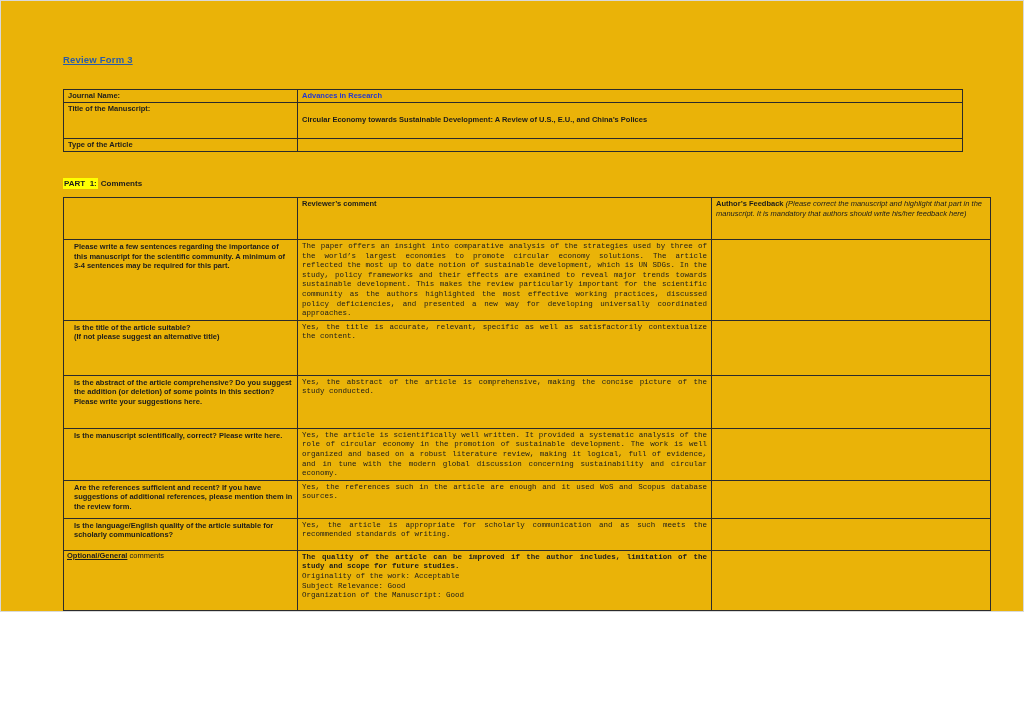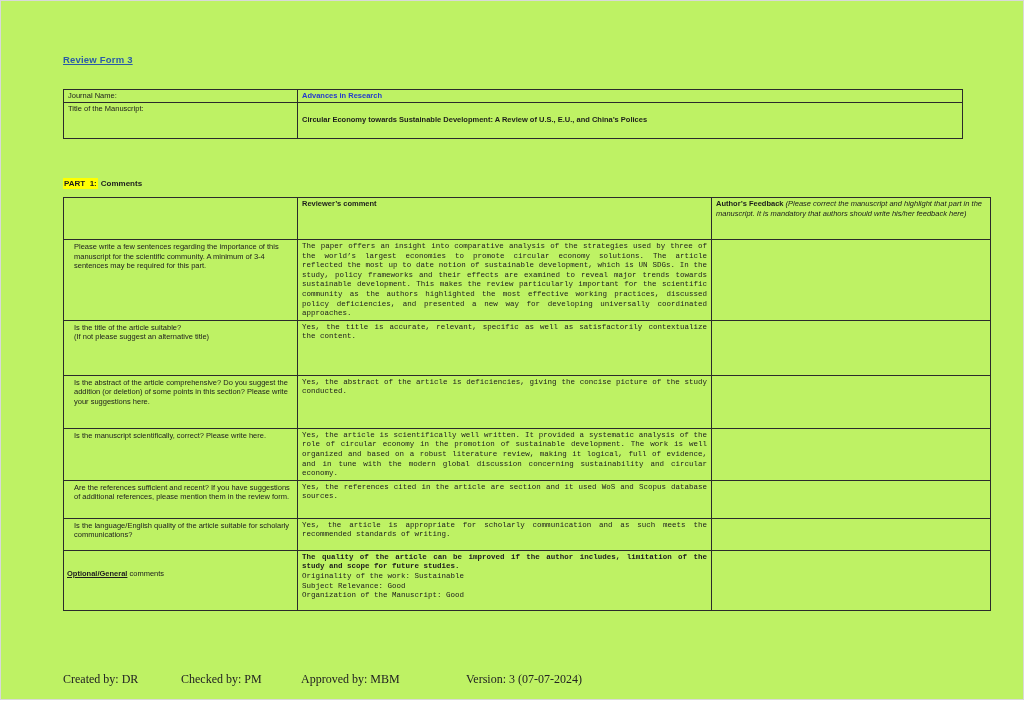--- a/index.html
+++ b/index.html
@@ -1,52 +1,52 @@
 <!DOCTYPE html>
 <html><head>
 <meta charset="utf-8">
 <style>
   html,body{margin:0;padding:0;background:#fff;}
   .page{
     position:relative;
-    width:1024px;height:700px;
-    background:#bef264;
+    width:1024px;height:612px;
+    background:#eab308;
     border:1px solid #d9d9d9;
     box-sizing:border-box;
     font-family:"Liberation Sans", sans-serif;
     color:#1c1c1c;
     overflow:hidden;
   }
   .doc-title{
     position:absolute;left:62px;top:53px;
     font-size:9.5px;font-weight:bold;text-decoration:underline;
     color:#2a5ba8;letter-spacing:.2px;
   }
   table{border-collapse:collapse;table-layout:fixed;}
   td{border:1px solid #2b2b2b;padding:1px 4px;vertical-align:top;
      font-size:7.5px;line-height:1.28;overflow:hidden;}
   .info-table{position:absolute;left:62px;top:88px;width:900px;}
-  .info-table .lbl{width:225px;}
+  .info-table .lbl{width:225px;font-weight:bold;}
   .info-table .val{font-weight:bold;}
   .blue{color:#2438cf;}
   .vmid{vertical-align:middle;}
   .part1{position:absolute;left:62px;top:178px;font-size:8px;font-weight:bold;}
   .part1 .hl{background:#ffff00;white-space:pre;padding:1px 1px;}
   .part1 .rest{margin-left:3px;}
   .comments-table{position:absolute;left:62px;top:196px;width:900px;}
   .comments-table .c1{width:225px;}
   .comments-table .c2{width:405px;}
   .comments-table .c3{width:270px;}
-  .q{font-weight:normal;white-space:pre-line;padding-left:10px;padding-top:2px;}
+  .q{font-weight:bold;white-space:pre-line;padding-left:10px;padding-top:2px;}
   .cmt{text-align:justify;padding-top:2px;font-family:Liberation Mono, monospace;}
   .hdr{font-weight:bold;}
   .it{font-style:italic;font-weight:normal;}
   .b{font-weight:bold;}
   .u{text-decoration:underline;}
-  .optq{padding-left:3px;padding-top:18px;}
+  .optq{padding-left:3px;padding-top:0;}
   .optq .tail{font-weight:normal;}
   .footer-item{
     position:absolute;top:671px;
     font-family:"Liberation Serif", serif;
     font-size:12px;color:#222;
   }
 </style>
 </head>
 <body>
 
@@ -56,20 +56,24 @@
 
   <table class="info-table">
     <tbody>
         <tr style="height:11px">
       <td class="lbl">Journal Name:</td>
       <td class="val blue">Advances in Research</td>
     </tr>
     <tr style="height:36px">
       <td class="lbl">Title of the Manuscript:</td>
       <td class="val vmid">Circular Economy towards Sustainable Development: A Review of U.S., E.U., and China’s Polices</td>
+    </tr>
+    <tr style="height:13px">
+      <td class="lbl">Type of the Article</td>
+      <td class="val"></td>
     </tr>
   </tbody>
     </table>
 
   <div class="part1">
     <span class="hl">PART  1:</span><span class="rest">Comments</span>
   </div>
 
   <table class="comments-table">
     <tbody>
@@ -87,47 +91,47 @@
 
     <tr style="height:55px">
       <td class="c1 q">Is the title of the article suitable?
 (If not please suggest an alternative title)</td>
       <td class="c2 cmt">Yes, the title is accurate, relevant, specific as well as satisfactorily contextualize the content.</td>
       <td class="c3"></td>
     </tr>
 
     <tr style="height:53px">
       <td class="c1 q">Is the abstract of the article comprehensive? Do you suggest the addition (or deletion) of some points in this section? Please write your suggestions here.</td>
-      <td class="c2 cmt">Yes, the abstract of the article is deficiencies, giving the concise picture of the study conducted.</td>
+      <td class="c2 cmt">Yes, the abstract of the article is comprehensive, making the concise picture of the study conducted.</td>
       <td class="c3"></td>
     </tr>
 
     <tr style="height:52px">
       <td class="c1 q">Is the manuscript scientifically, correct? Please write here.</td>
       <td class="c2 cmt">Yes, the article is scientifically well written. It provided a systematic analysis of the role of circular economy in the promotion of sustainable development. The work is well organized and based on a robust literature review, making it logical, full of evidence, and in tune with the modern global discussion concerning sustainability and circular economy.</td>
       <td class="c3"></td>
     </tr>
 
     <tr style="height:38px">
       <td class="c1 q">Are the references sufficient and recent? If you have suggestions of additional references, please mention them in the review form.</td>
-      <td class="c2 cmt">Yes, the references cited in the article are section and it used WoS and Scopus database sources.</td>
+      <td class="c2 cmt">Yes, the references such in the article are enough and it used WoS and Scopus database sources.</td>
       <td class="c3"></td>
     </tr>
 
     <tr style="height:32px">
       <td class="c1 q">Is the language/English quality of the article suitable for scholarly communications?</td>
       <td class="c2 cmt">Yes, the article is appropriate for scholarly communication and as such meets the recommended standards of writing.</td>
       <td class="c3"></td>
     </tr>
 
     <tr style="height:60px">
       <td class="c1 optq"><span class="b u">Optional/General</span><span class="tail"> comments</span></td>
       <td class="c2 cmt">
         <div class="b">The quality of the article can be improved if the author includes, limitation of the study and scope for future studies.</div>
-        <div>Originality of the work: Sustainable</div>
+        <div>Originality of the work: Acceptable</div>
         <div>Subject Relevance: Good</div>
         <div>Organization of the Manuscript: Good</div>
       </td>
       <td class="c3"></td>
     </tr>
   </tbody>
     </table>
 
   <span class="footer-item" style="left:62px">Created by: DR</span>
   <span class="footer-item" style="left:180px">Checked by: PM</span>

